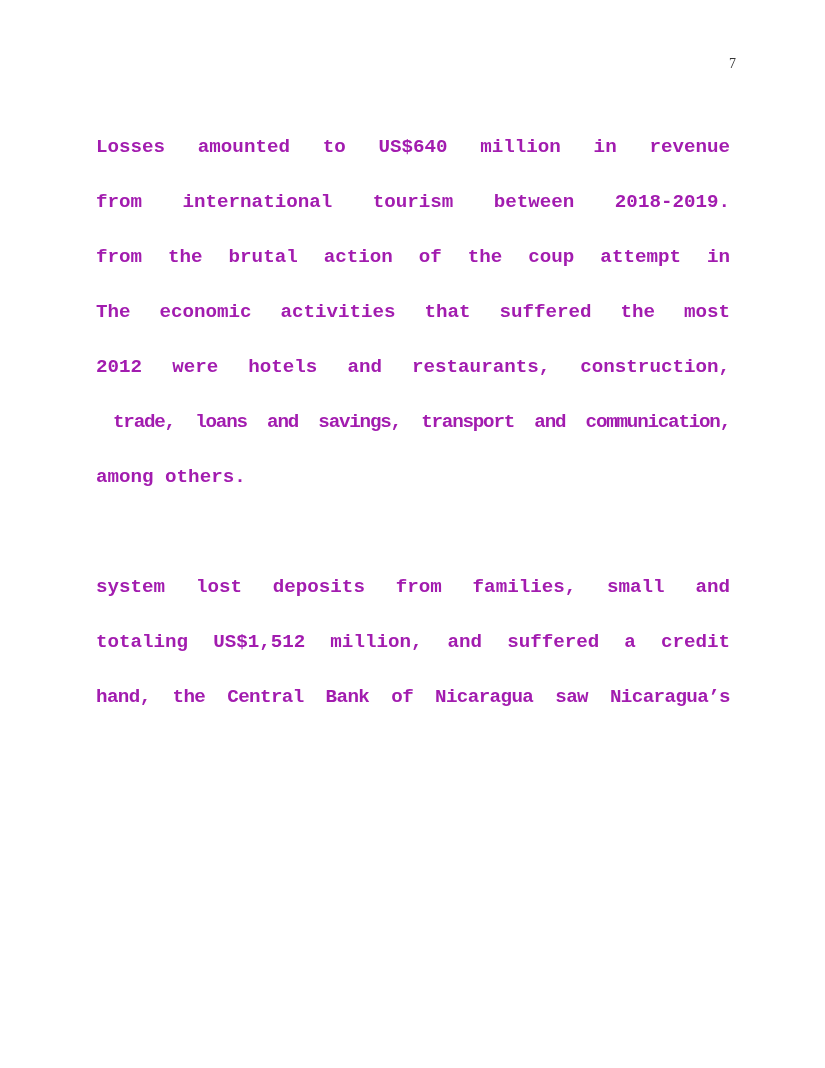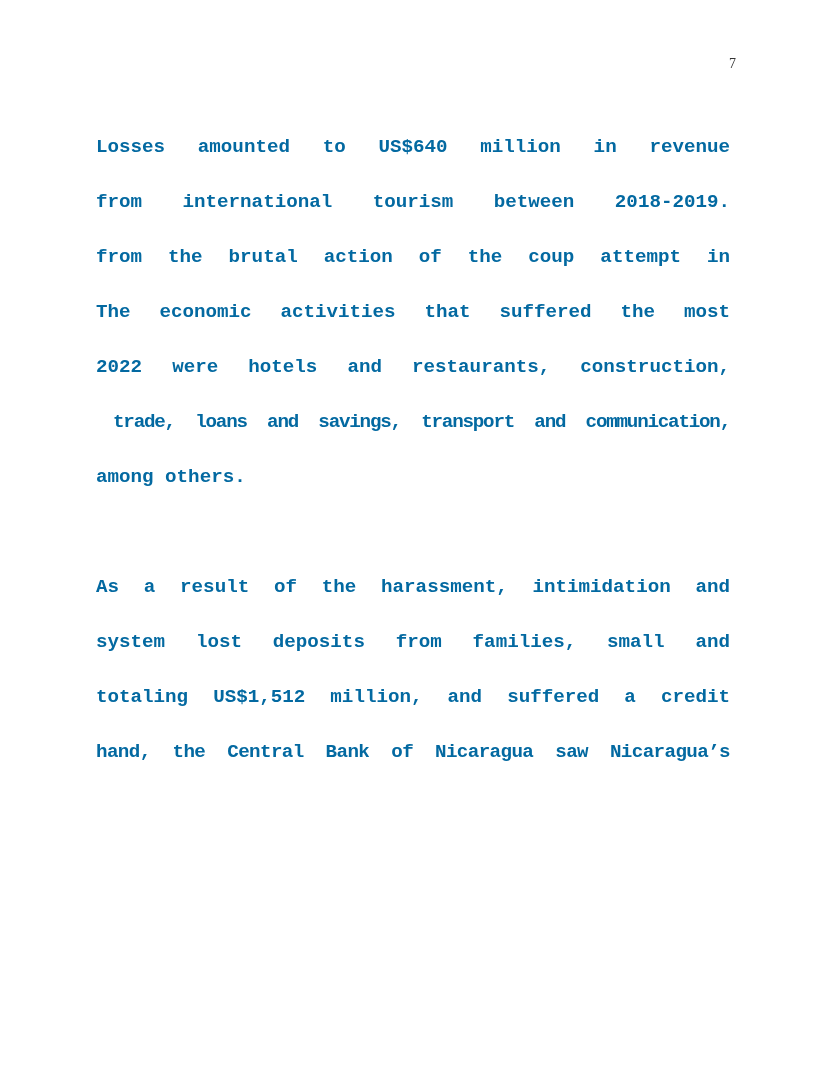--- a/index.html
+++ b/index.html
@@ -5,43 +5,42 @@
   html, body { margin: 0; padding: 0; background: #ffffff; }
   body { width: 825px; height: 1068px; position: relative; overflow: hidden; }
   .page-number {
     position: absolute; left: 714px; top: 56px; width: 22px;
     font-family: "Liberation Serif", serif; font-size: 14px; color: #333;
     text-align: right;
   }
   .paragraph {
     position: absolute; left: 96px; width: 634px;
     font-family: "Liberation Mono", monospace;
-    font-size: 19.2px; font-weight: bold; color: #0369a1;
+    font-size: 19.2px; font-weight: bold; color: #a21caf;
   }
   .line {
     display: block; height: 55px; line-height: 30px;
     text-align: justify; text-align-last: justify; white-space: nowrap;
   }
   .line.last { text-align-last: left; }
   .p1 { top: 132px; }
   .p2 { top: 572px; }
 </style>
 </head>
 <body>
 
 <div class="page-number">7</div>
 
 <div class="paragraph p1">
   <span class="line">Losses amounted to US$640 million in revenue</span>
   <span class="line">from international tourism between 2018-2019.</span>
   <span class="line">from the brutal action of the coup attempt in</span>
   <span class="line">The economic activities that suffered the most</span>
-  <span class="line">2022 were hotels and restaurants, construction,</span>
+  <span class="line">2012 were hotels and restaurants, construction,</span>
   <span class="line" style="letter-spacing:-1.2px;margin-left:17px;">trade, loans and savings, transport and communication,</span>
   <span class="line last">among others.</span>
 </div>
 
 <div class="paragraph p2">
-  <span class="line">As a result of the harassment, intimidation and</span>
   <span class="line">system lost deposits from families, small and</span>
   <span class="line">totaling US$1,512 million, and suffered a credit</span>
   <span class="line" style="letter-spacing:-0.6px;">hand, the Central Bank of Nicaragua saw Nicaragua’s</span>
 </div>
 
 </body></html>

